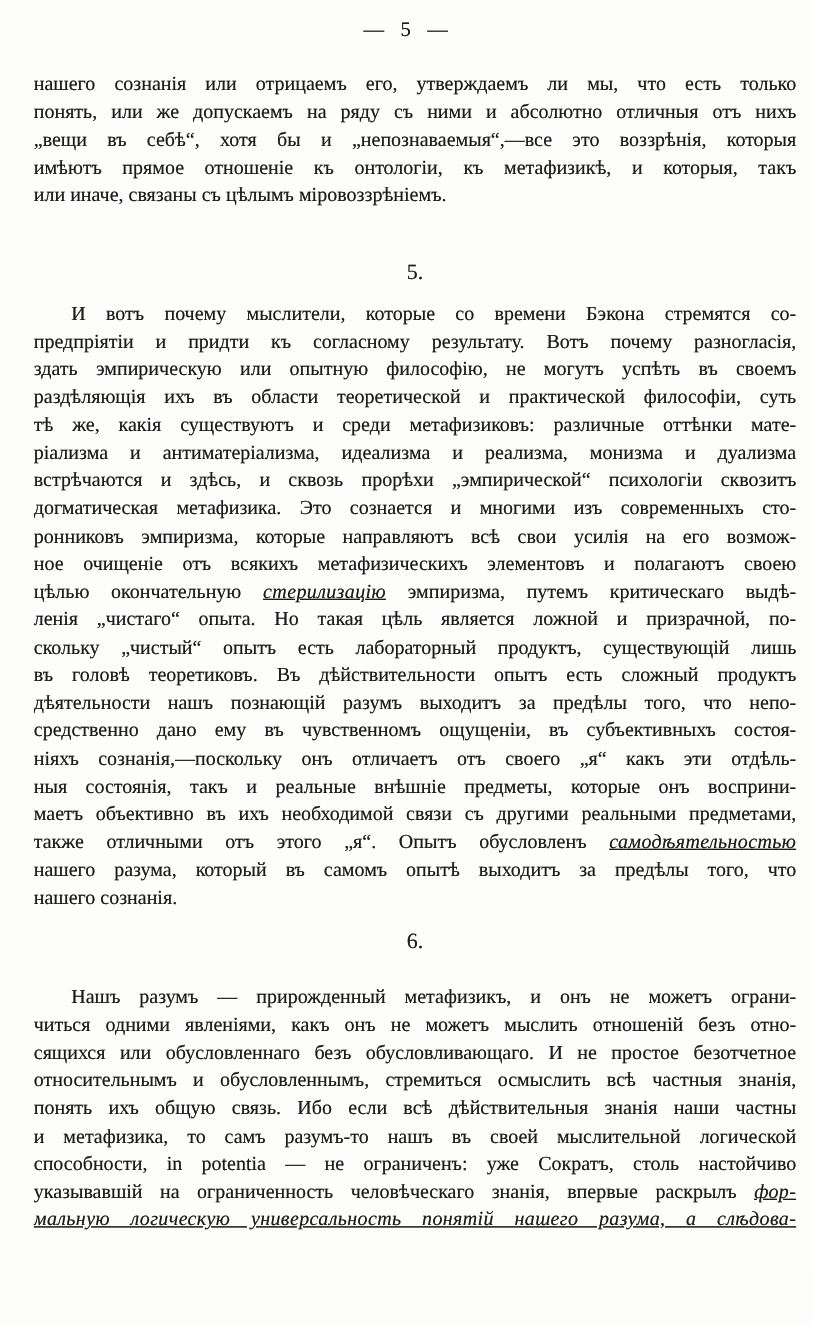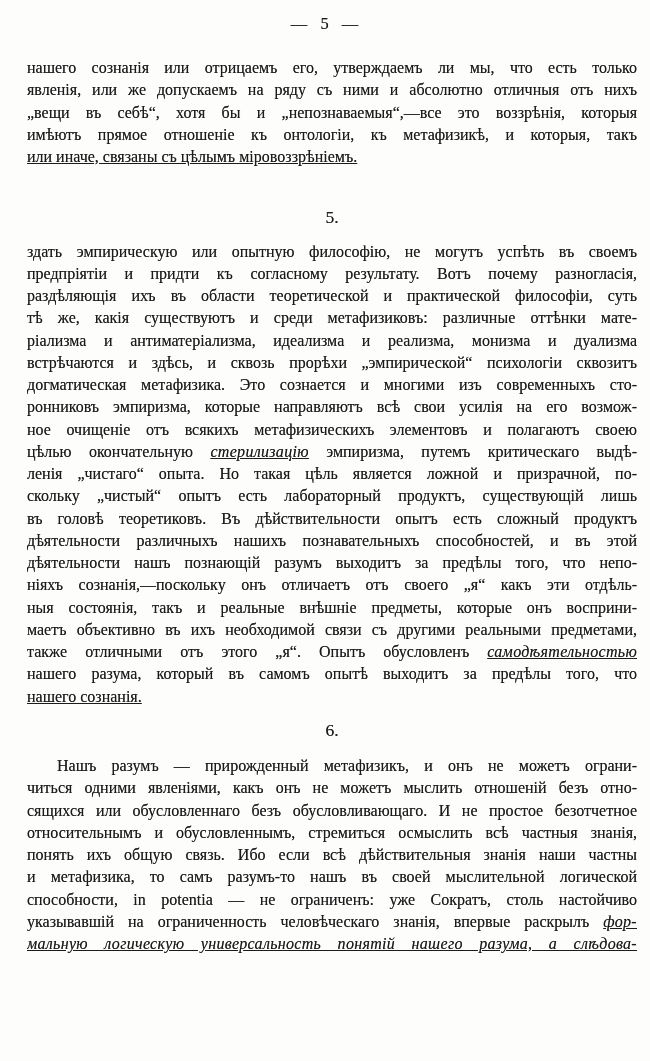--- a/index.html
+++ b/index.html
@@ -39,60 +39,61 @@
   .line {
     font-size: 16px;
     line-height: 22.25px;
     height: 22.25px;
     text-align: justify;
     text-align-last: justify;
     text-justify: inter-word;
     white-space: nowrap;
     overflow: hidden;
   }
-  .line.endline { text-align-last: left; text-decoration: underline; }
+  .line.endline { text-align-last: left; }
   .line.indent { text-indent: 30px; }
   .line i { letter-spacing: 0.3px; text-decoration: underline; }
   
   .content > :nth-child(1) { margin-top: 23px; }
   .content > :nth-child(2) { margin-top: 38px; }
   .content > :nth-child(3) { margin-top: 12px; }
   .content > :nth-child(4) { margin-top: 11px; }
-  .content > :nth-child(5) { margin-top: 14px; }
+  .content > :nth-child(5) { margin-top: 24px; }
 </style>
 </head>
 <body>
 
 <div class="page">
   <div class="pageno">— 5 —</div>
   <div class="content">
       <div class="para">
         <div class="line">нашего сознанія или отрицаемъ его, утверждаемъ ли мы, что есть только</div>
-        <div class="line">явленія, или же допускаемъ на ряду съ ними и абсолютно отличныя отъ нихъ</div>
+        <div class="line">понять, или же допускаемъ на ряду съ ними и абсолютно отличныя отъ нихъ</div>
         <div class="line">„вещи въ себѣ“, хотя бы и „непознаваемыя“,—все это воззрѣнія, которыя</div>
         <div class="line">имѣютъ прямое отношеніе къ онтологіи, къ метафизикѣ, и которыя, такъ</div>
         <div class="line endline">или иначе, связаны съ цѣлымъ міровоззрѣніемъ.</div>
       </div>
       <div class="heading">5.</div>
       <div class="para">
+        <div class="line indent">И вотъ почему мыслители, которые со времени Бэкона стремятся со-</div>
+        <div class="line">предпріятіи и придти къ согласному результату. Вотъ почему разногласія,</div>
         <div class="line">здать эмпирическую или опытную философію, не могутъ успѣть въ своемъ</div>
-        <div class="line">предпріятіи и придти къ согласному результату. Вотъ почему разногласія,</div>
         <div class="line">раздѣляющія ихъ въ области теоретической и практической философіи, суть</div>
         <div class="line">тѣ же, какія существуютъ и среди метафизиковъ: различные оттѣнки мате-</div>
         <div class="line">ріализма и антиматеріализма, идеализма и реализма, монизма и дуализма</div>
         <div class="line">встрѣчаются и здѣсь, и сквозь прорѣхи „эмпирической“ психологіи сквозитъ</div>
         <div class="line">догматическая метафизика. Это сознается и многими изъ современныхъ сто-</div>
         <div class="line">ронниковъ эмпиризма, которые направляютъ всѣ свои усилія на его возмож-</div>
         <div class="line">ное очищеніе отъ всякихъ метафизическихъ элементовъ и полагаютъ своею</div>
         <div class="line">цѣлью окончательную <i>стерилизацію</i> эмпиризма, путемъ критическаго выдѣ-</div>
         <div class="line">ленія „чистаго“ опыта. Но такая цѣль является ложной и призрачной, по-</div>
         <div class="line">скольку „чистый“ опытъ есть лабораторный продуктъ, существующій лишь</div>
         <div class="line">въ головѣ теоретиковъ. Въ дѣйствительности опытъ есть сложный продуктъ</div>
-        <div class="line">дѣятельности различныхъ нашихъ познавательныхъ способностей, и въ этой</div>
         <div class="line">дѣятельности нашъ познающій разумъ выходитъ за предѣлы того, что непо-</div>
+        <div class="line">средственно дано ему въ чувственномъ ощущеніи, въ субъективныхъ состоя-</div>
         <div class="line">ніяхъ сознанія,—поскольку онъ отличаетъ отъ своего „я“ какъ эти отдѣль-</div>
         <div class="line">ныя состоянія, такъ и реальные внѣшніе предметы, которые онъ восприни-</div>
         <div class="line">маетъ объективно въ ихъ необходимой связи съ другими реальными предметами,</div>
         <div class="line">также отличными отъ этого „я“. Опытъ обусловленъ <i>самодѣятельностью</i></div>
         <div class="line">нашего разума, который въ самомъ опытѣ выходитъ за предѣлы того, что</div>
         <div class="line endline">нашего сознанія.</div>
       </div>
       <div class="heading">6.</div>
       <div class="para">
         <div class="line indent">Нашъ разумъ — прирожденный метафизикъ, и онъ не можетъ ограни-</div>

